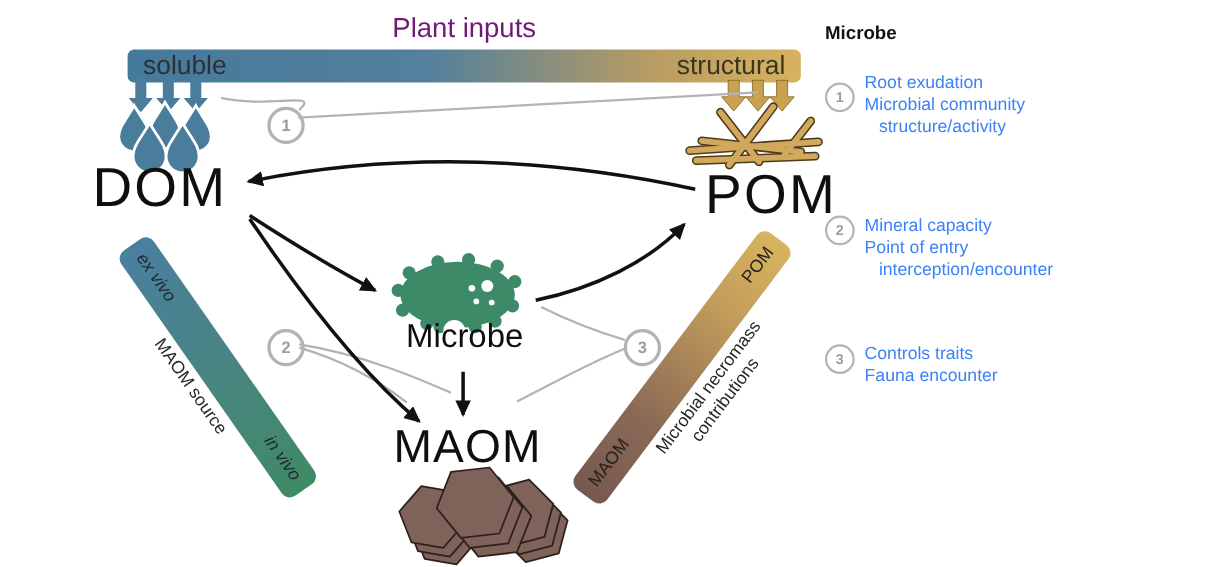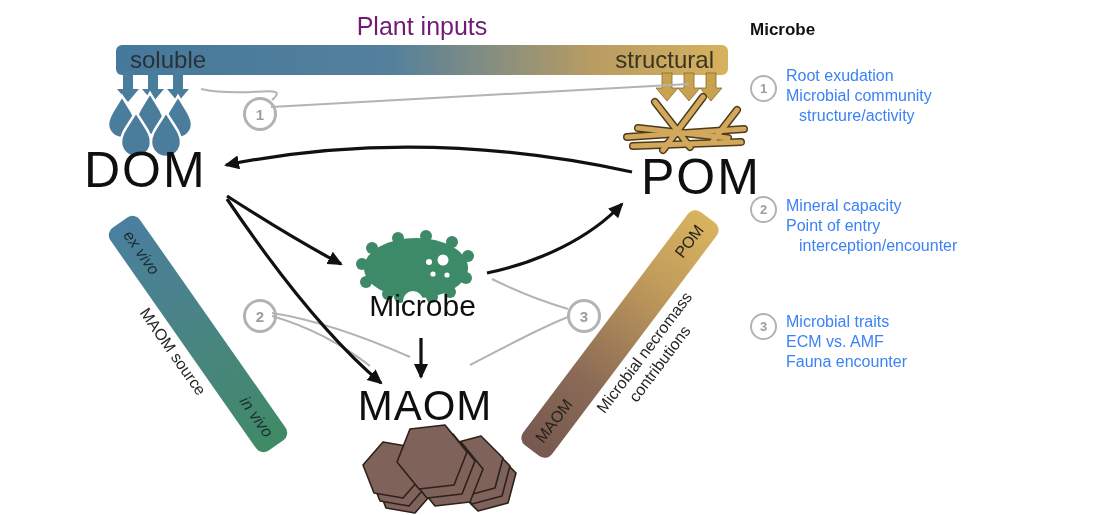--- a/index.html
+++ b/index.html
@@ -209,18 +209,17 @@
 
   <div class="abs numcircle ctrl-circle cc2">2</div>
   <div class="abs txt ctrl-lines cl2">
     <div>Mineral capacity</div>
     <div>Point of entry</div>
     <div class="indent">interception/encounter</div>
   </div>
 
   <div class="abs numcircle ctrl-circle cc3">3</div>
   <div class="abs txt ctrl-lines cl3">
-    <div>Microbial traits</div>
-    <div>ECM vs. AMF</div>
+    <div>Controls traits</div>
     <div>Fauna encounter</div>
   </div>
 
 </div>
 
 </body></html>

